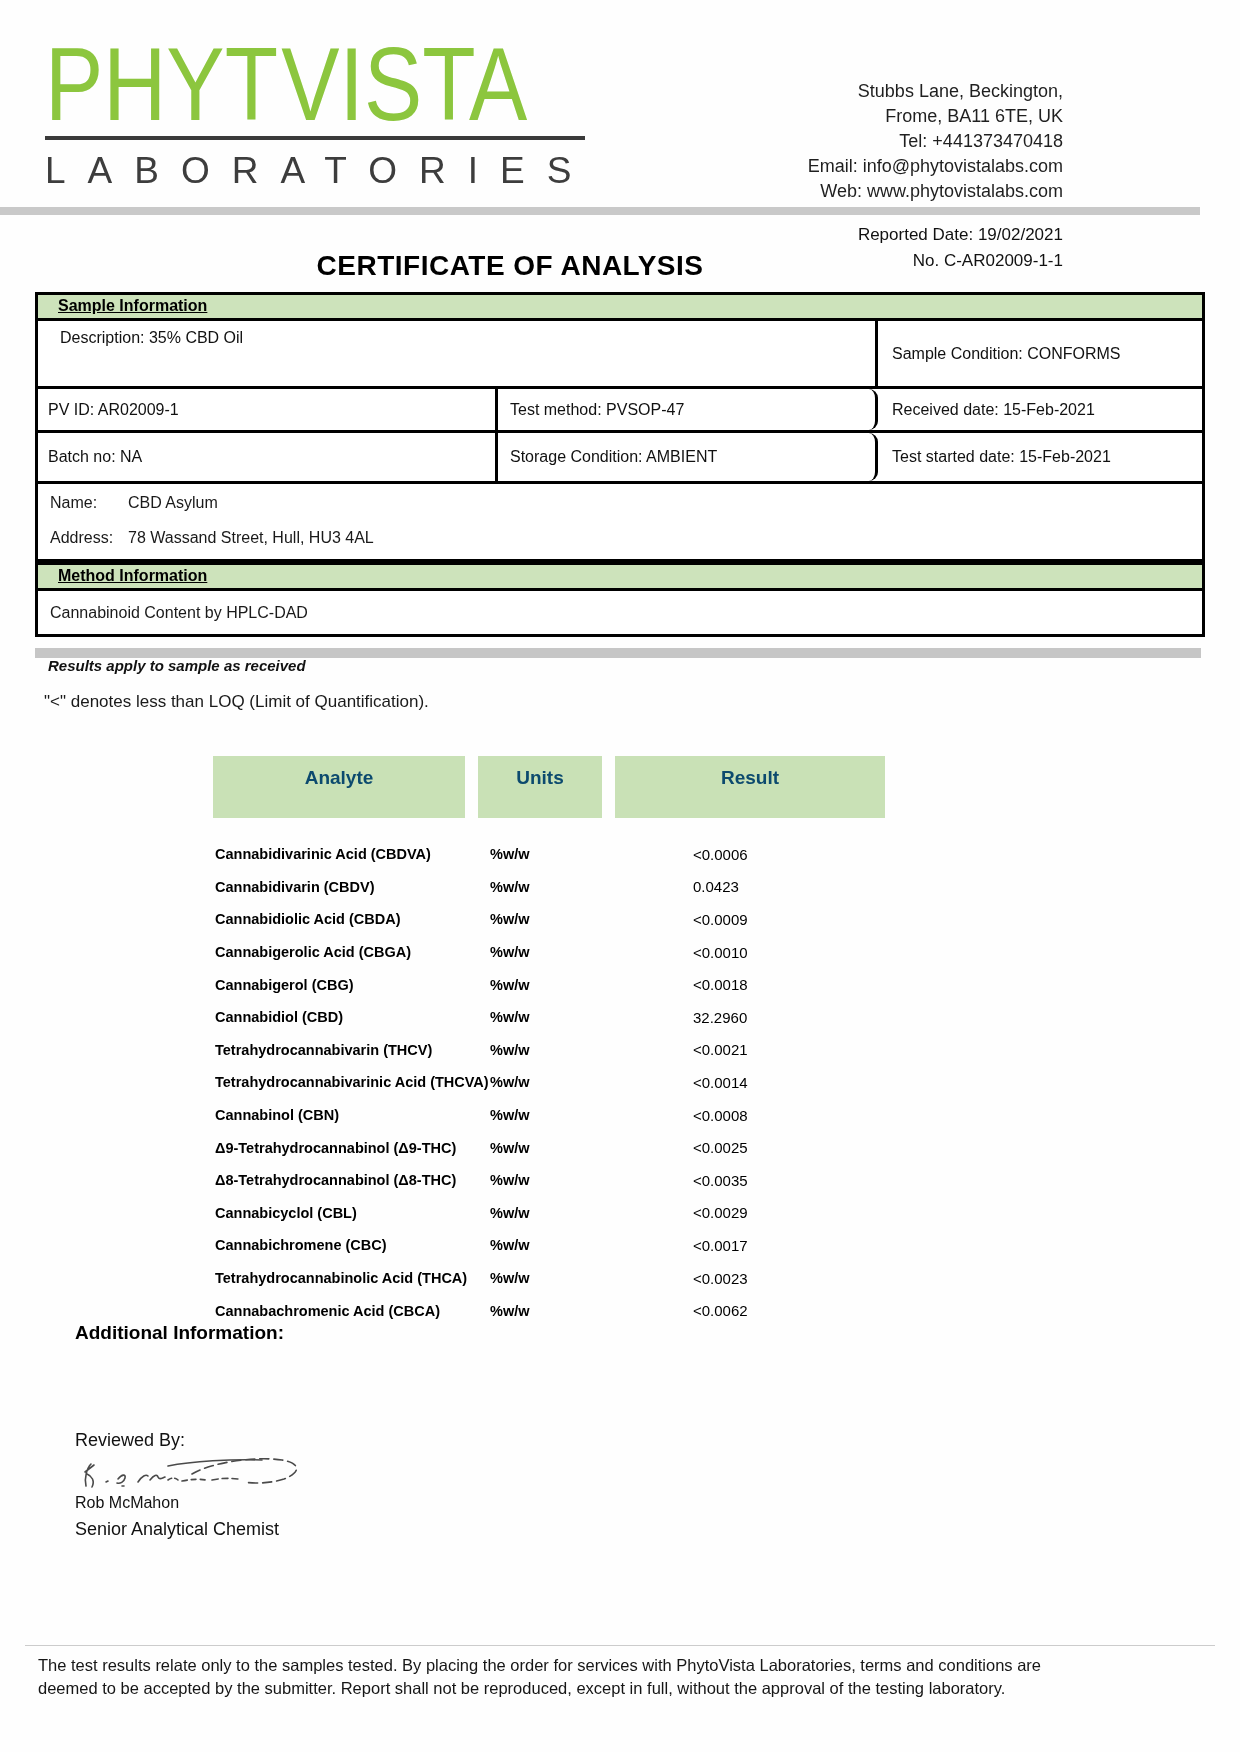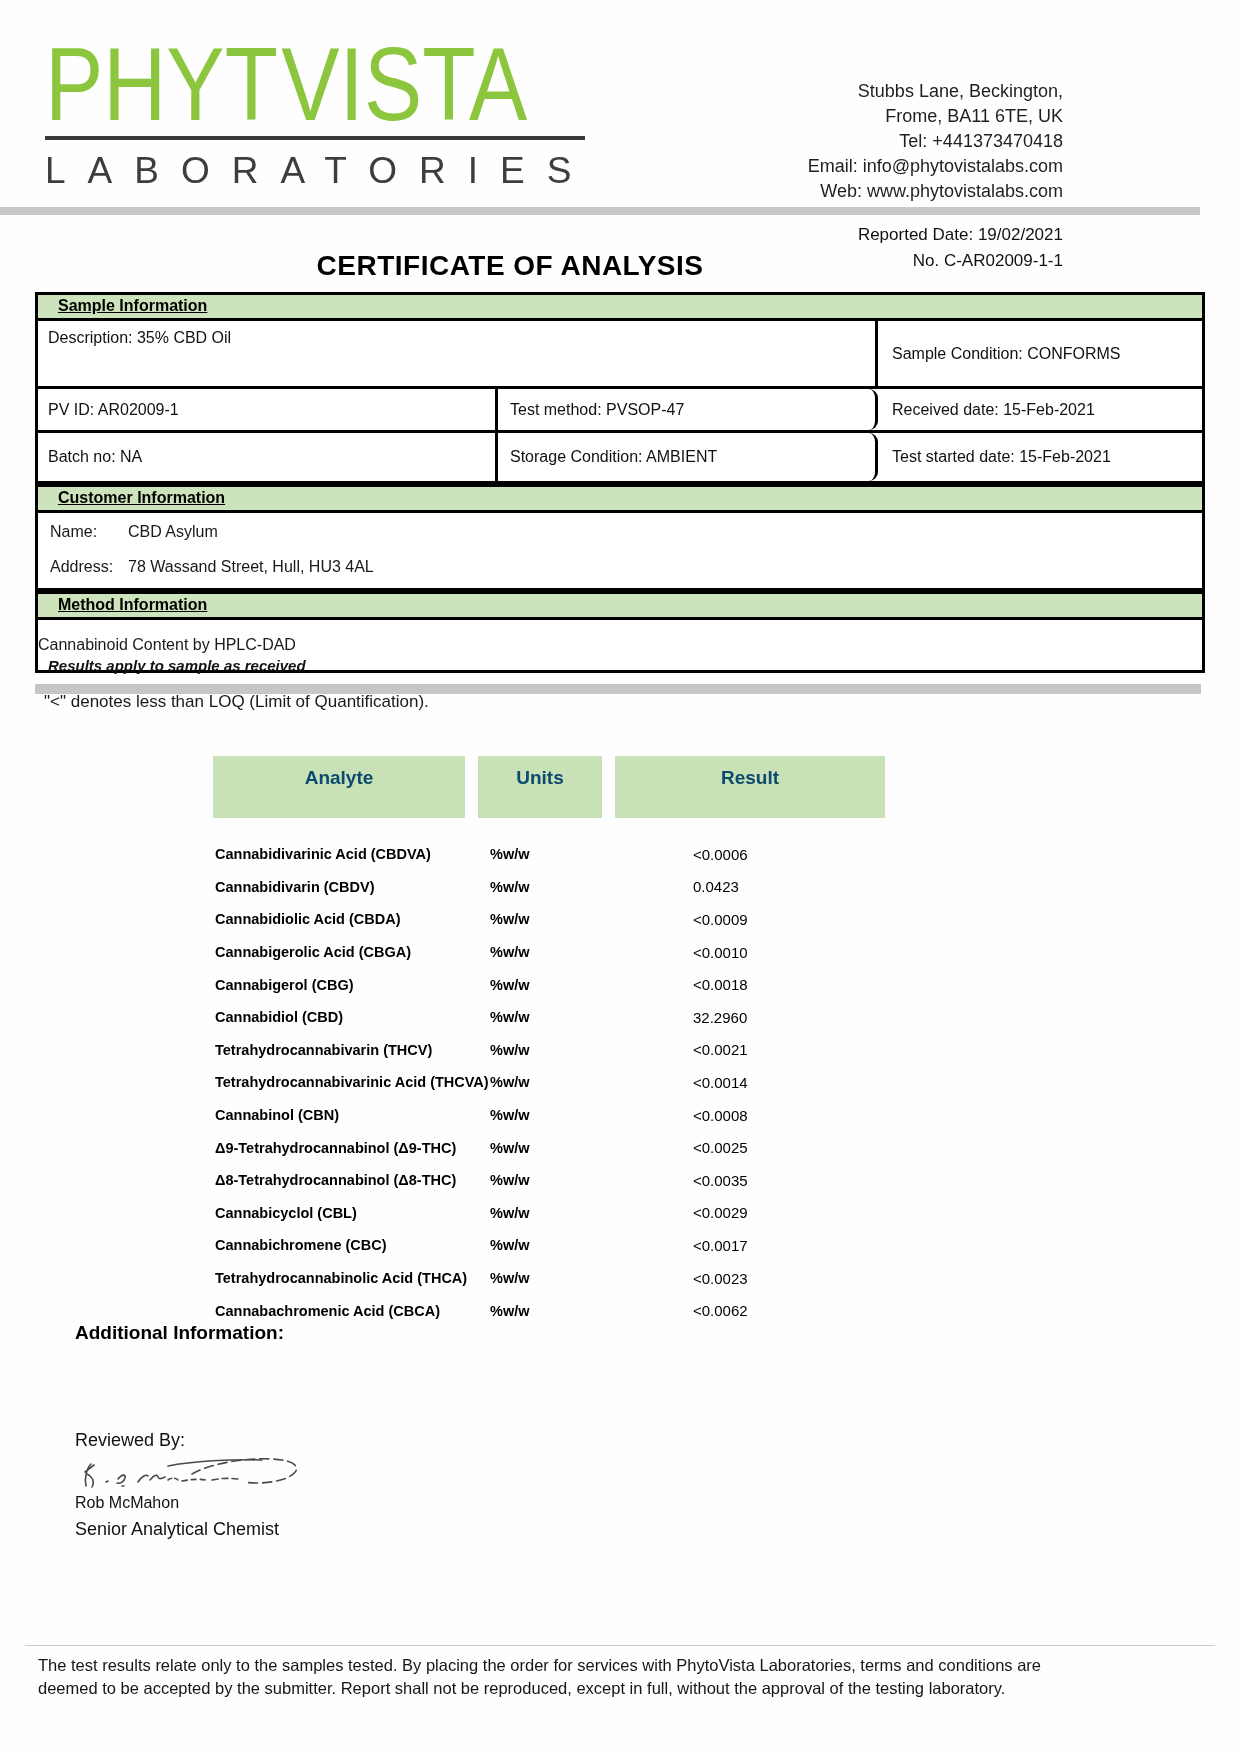--- a/index.html
+++ b/index.html
@@ -40,32 +40,32 @@
   
   .info-wrap { position:absolute; left:35px; top:292px; width:1170px; }
   .sec-bar {
     background:#cde3bb; border:3px solid #000;
     font-size:16px; font-weight:bold; text-decoration:underline;
     padding:2px 0 3px 20px; color:#000;
   }
   .sec-bar + .sec-box, .sec-box { border:3px solid #000; border-top:none; background:#fff; }
   .sample-row1 { display:flex; height:68px; border-bottom:3px solid #000; }
   .cell { font-size:16px; color:#111; }
-  .c-desc { width:840px; border-right:3px solid #000; padding:8px 0 0 10px; }
+  .c-desc { width:840px; border-right:3px solid #000; padding:8px 0 0 22px; }
   .c-cond { flex:1; display:flex; align-items:center; padding-left:14px; }
   .sample-row2 { display:flex; height:44px; border-bottom:3px solid #000; }
   .sample-row3 { display:flex; height:48px; }
   .c-a { width:460px; border-right:3px solid #000; display:flex; align-items:center; padding-left:10px; }
   .c-b { width:380px; border-right:3px solid #000; display:flex; align-items:center; padding-left:12px;border-radius:9px; }
   .c-c { flex:1; display:flex; align-items:center; padding-left:14px; }
   .cust-box { padding:10px 0 12px 12px; }
   .cust-line { font-size:16px; }
   .cust-line + .cust-line { margin-top:17px; }
   .cust-label { display:inline-block; width:78px; }
-  .method-box { height:53px; display:flex; align-items:center; font-size:16px; }
+  .method-box { height:46px; display:flex; align-items:center; padding-left:12px; font-size:16px; }
   .shadow-bar { margin-top:11px; width:1166px; height:10px; background:#c6c6c6; }
 
   
   .note-1 { position:absolute; left:48px; top:657px; font-size:15px; font-weight:bold; font-style:italic; color:#111; }
   .note-2 { position:absolute; left:44px; top:692px; font-size:17px; color:#1a1a1a; }
 
   
   .results-table { position:absolute; left:213px; top:756px; width:672px; }
   .rt-header { display:flex; height:62px; }
   .rt-h { background:#c9e1b6; font-size:19px; font-weight:bold; text-align:center; padding-top:11px; color:#0c4a6e; }
@@ -140,21 +140,20 @@
         <div class="cell c-b">Test method: PVSOP-47</div>
         <div class="cell c-c">Received date: 15-Feb-2021</div>
       </div>
       <div class="sample-row3">
         <div class="cell c-a">Batch no: NA</div>
         <div class="cell c-b">Storage Condition: AMBIENT</div>
         <div class="cell c-c">Test started date: 15-Feb-2021</div>
       </div>
     </div>
 
-    <div class="sec-bar">Customer Information</div>
     <div class="sec-box cust-box">
       <div class="cust-line">
         <span class="cust-label">Name:</span><span>CBD Asylum</span>
       </div>
       <div class="cust-line">
         <span class="cust-label">Address:</span><span>78 Wassand Street, Hull, HU3 4AL</span>
       </div>
     </div>
 
     <div class="sec-bar">Method Information</div>

